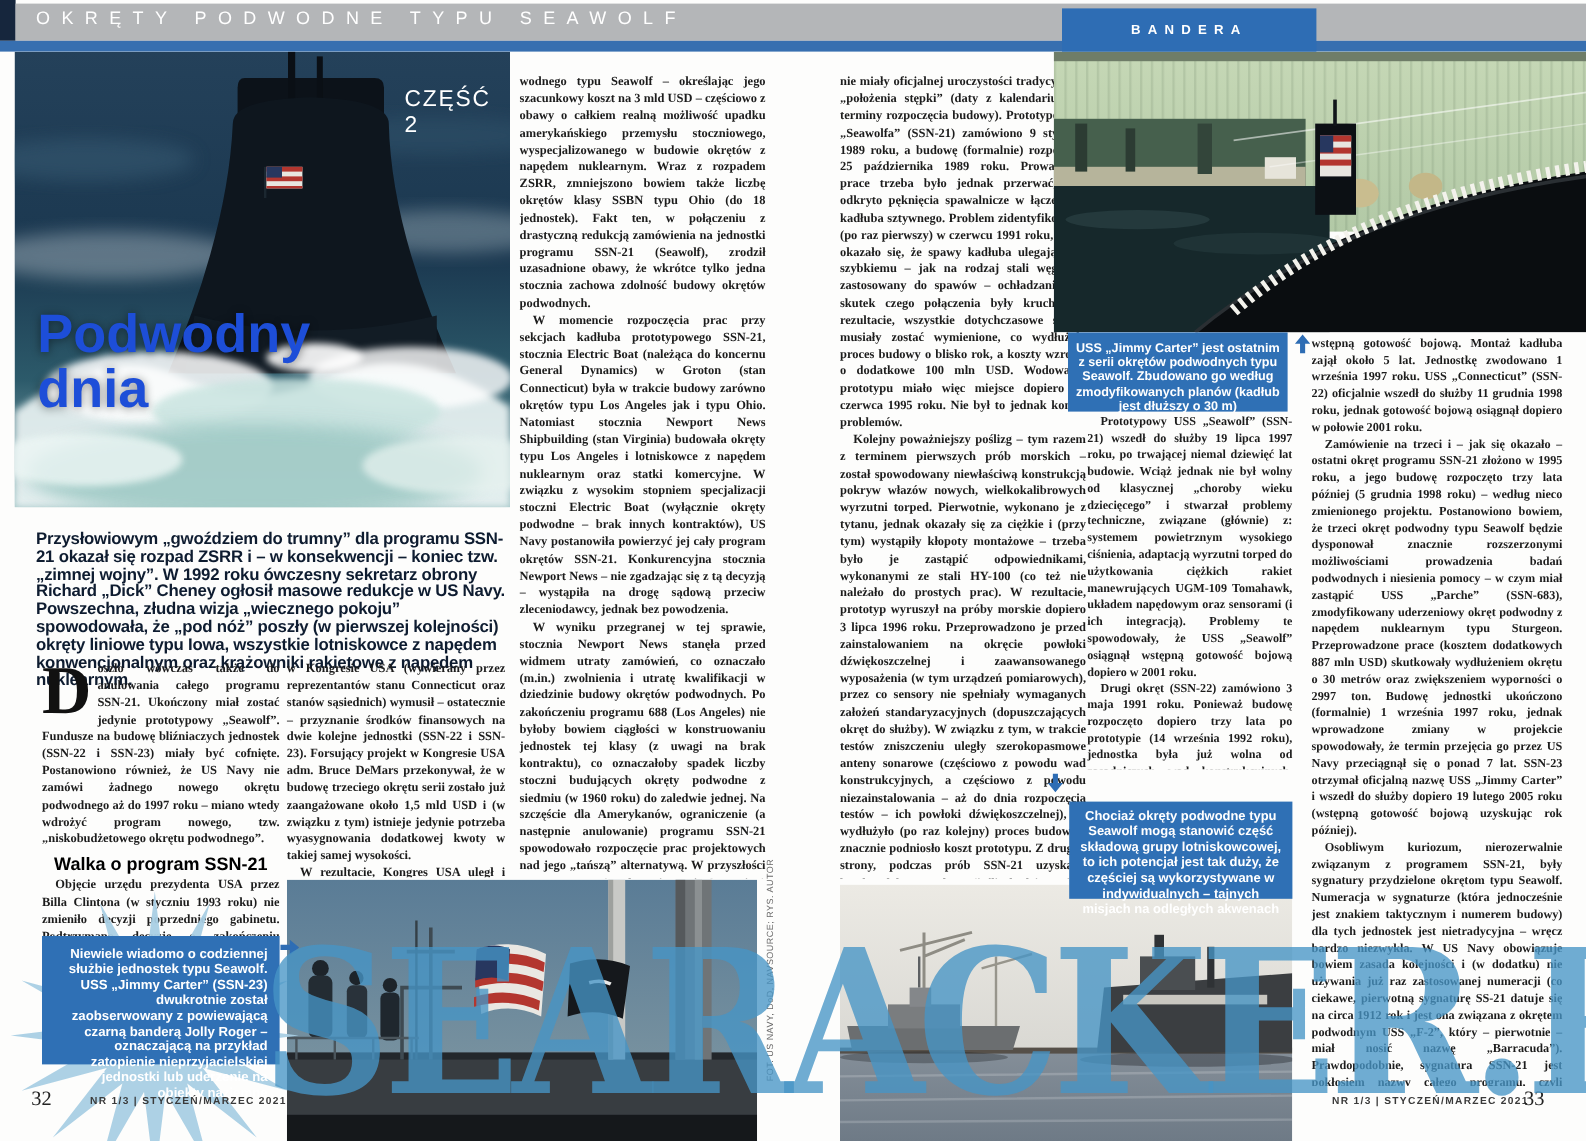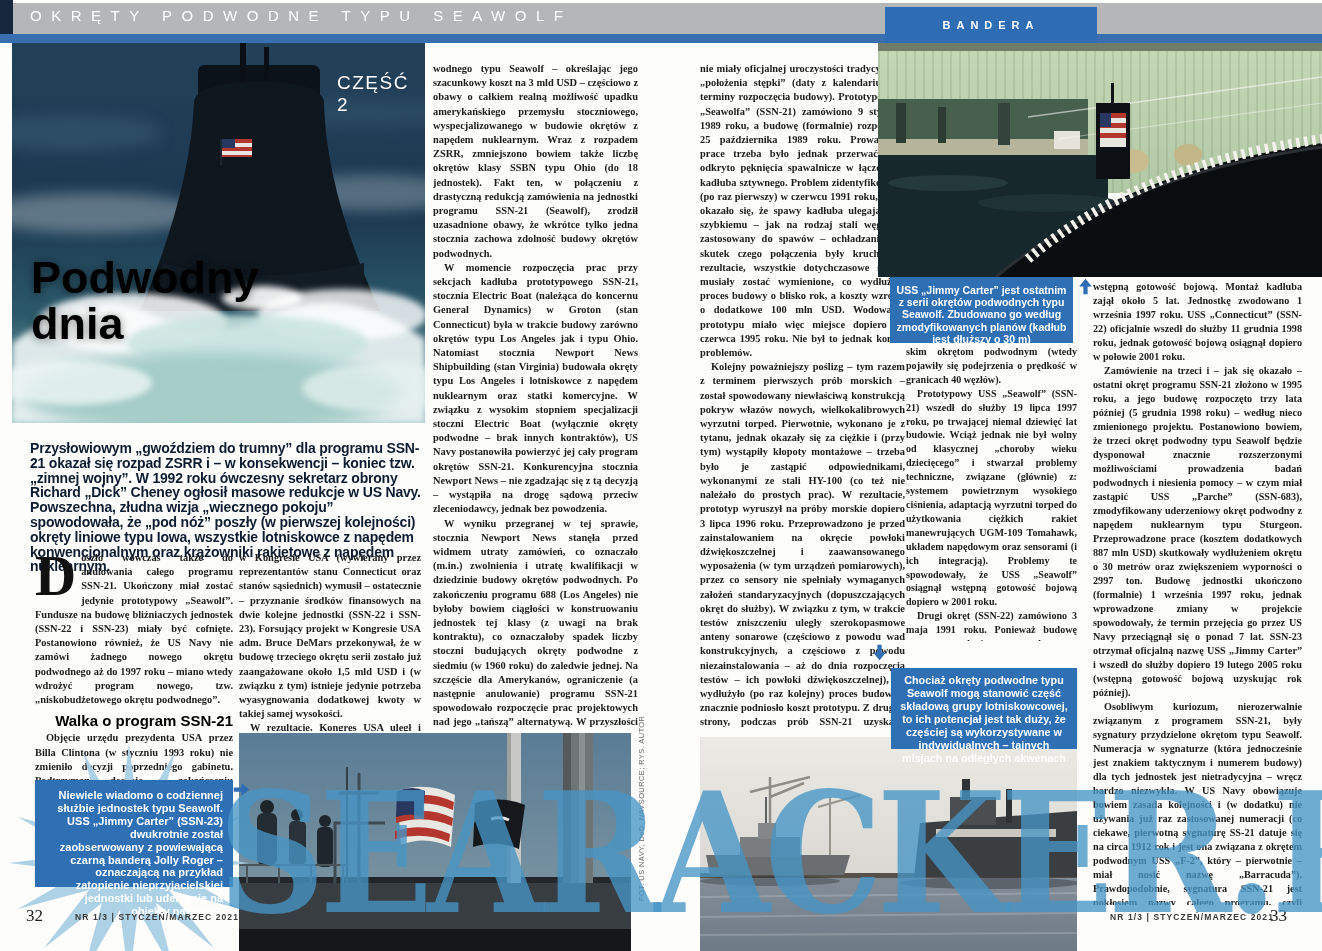--- a/index.html
+++ b/index.html
@@ -18,39 +18,39 @@
   
   .photo{position:absolute;overflow:hidden;}
   .photo svg{display:block;}
   #photo1{left:12px;top:43px;width:413px;height:380px;}
   #photo2{left:239px;top:733px;width:392px;height:218px;}
   #photo3{left:878px;top:43px;width:444px;height:234px;}
   #photo4{left:700px;top:737px;width:377px;height:214px;}
   .partlabel{position:absolute;left:325px;top:29px;color:#fff;font-family:"Liberation Sans",sans-serif;
            font-size:19px;letter-spacing:1.5px;font-weight:400;}
   .herotitle{position:absolute;left:31px;top:255px;font-family:"Liberation Sans",sans-serif;
-           font-weight:bold;font-size:45px;line-height:46px;color:#000000;
+           font-weight:bold;font-size:45px;line-height:46px;color:#1d4ed8;
            text-shadow:0 1px 8px rgba(0,0,0,.45);}
   
   .lead{position:absolute;left:30px;top:427px;width:396px;font-family:Liberation Sans, sans-serif;
         font-weight:bold;font-size:14px;line-height:14.8px;color:#0e1c30;letter-spacing:-.2px;}
   
   .col{position:absolute;font-size:10.4px;line-height:14.2px;overflow:hidden;}
   .col p{margin:0;text-align:justify;font-weight:bold;}
   .col p.ind{text-indent:11px;}
   #colA{left:35px;top:551px;width:198px;height:229px;}
   #colB{left:239px;top:551px;width:182px;height:180px;}
   #colC{left:433px;top:62px;width:205px;height:670px;}
   #colE{left:700px;top:62px;width:205px;height:670px;}
   #colF{left:906px;top:345px;width:171px;height:296px;font-size:10.1px;line-height:13.9px;}
   #colG{left:1093px;top:280px;width:209px;height:625px;font-size:10.2px;line-height:14.0px;}
   .dropcap{float:left;font-family:"Liberation Serif",serif;font-size:57px;line-height:46px;
         padding:2px 5px 0 0;color:#111;}
   .subhead{font-family:"Liberation Sans",sans-serif;font-weight:bold;font-size:15px;
-        text-align:right;margin:7px 0 3px;color:#000;}
+        text-align:center;margin:7px 0 3px;color:#000;}
   
   .bluebox{position:absolute;background:#2f70b5;color:#fff;font-family:"Liberation Sans",sans-serif;
         font-weight:bold;z-index:5;}
   #pullLeft{left:35px;top:780px;width:198px;height:107px;padding:9px 10px;box-sizing:border-box;
         text-align:right;font-size:11px;line-height:12.9px;}
   #caption1{left:890px;top:277px;width:183px;height:66px;padding:7px 6px;box-sizing:border-box;
         text-align:center;font-size:10.5px;line-height:12.2px;}
   #pullRight{left:891px;top:668px;width:186px;height:81px;padding:6px 8px;box-sizing:border-box;
         text-align:center;font-size:10.8px;line-height:13px;}
   
@@ -211,21 +211,20 @@
     </svg>
   </figure>
 
   <div class="credit">FOT. US NAVY, DoD, NAVSOURCE; RYS. AUTOR</div>
 
   <div class="col" id="colE">
       <p>nie miały oficjalnej uroczystości tradycyjnego „położenia stępki” (daty z kalendarium to terminy rozpoczęcia budowy). Prototypowego „Seawolfa” (SSN-21) zamówiono 9 stycznia 1989 roku, a budowę (formalnie) rozpoczęto 25 października 1989 roku. Prowadzone prace trzeba było jednak przerwać, gdy odkryto pęknięcia spawalnicze w łączeniach kadłuba sztywnego. Problem zidentyfikowano (po raz pierwszy) w czerwcu 1991 roku, kiedy okazało się, że spawy kadłuba ulegają zbyt szybkiemu – jak na rodzaj stali węglowej zastosowany do spawów – ochładzaniu, na skutek czego połączenia były kruche. W rezultacie, wszystkie dotychczasowe spawy musiały zostać wymienione, co wydłużyło proces budowy o blisko rok, a koszty wzrosły o dodatkowe 100 mln USD. Wodowanie prototypu miało więc miejsce dopiero 24 czerwca 1995 roku. Nie był to jednak koniec problemów.</p>
       <p class="ind">Kolejny poważniejszy poślizg – tym razem z terminem pierwszych prób morskich – został spowodowany niewłaściwą konstrukcją pokryw włazów nowych, wielkokalibrowych wyrzutni torped. Pierwotnie, wykonano je z tytanu, jednak okazały się za ciężkie i (przy tym) wystąpiły kłopoty montażowe – trzeba było je zastąpić odpowiednikami, wykonanymi ze stali HY-100 (co też nie należało do prostych prac). W rezultacie, prototyp wyruszył na próby morskie dopiero 3 lipca 1996 roku. Przeprowadzono je przed zainstalowaniem na okręcie powłoki dźwiękoszczelnej i zaawansowanego wyposażenia (w tym urządzeń pomiarowych), przez co sensory nie spełniały wymaganych założeń standaryzacyjnych (dopuszczających okręt do służby). W związku z tym, w trakcie testów zniszczeniu uległy szerokopasmowe anteny sonarowe (częściowo z powodu wad konstrukcyjnych, a częściowo z powodu niezainstalowania – aż do dnia rozpoczęcia testów – ich powłoki dźwiękoszczelnej), co wydłużyło (po raz kolejny) proces budowy i znacznie podniosło koszt prototypu. Z drugiej strony, podczas prób SSN-21 uzyskano bardzo dobre rezultaty (jeśli chodzi o osiągi okrętu). Potwierdził to później (oficjalnie) – będący na pokładzie w trakcie testów – adm. Bruce DeMars, który zasugerował, że prędkość maksymalna SSN-21 jest dużo większa od tej jaką kiedykolwiek udało się osiągnąć amerykań-</p>
     </div>
   <div class="col" id="colF">
-      <p>skim okrętom podwodnym (wtedy pojawiły się podejrzenia o prędkość w granicach 40 węzłów).</p>
       <p class="ind">Prototypowy USS „Seawolf” (SSN-21) wszedł do służby 19 lipca 1997 roku, po trwającej niemal dziewięć lat budowie. Wciąż jednak nie był wolny od klasycznej „choroby wieku dziecięcego” i stwarzał problemy techniczne, związane (głównie) z: systemem powietrznym wysokiego ciśnienia, adaptacją wyrzutni torped do użytkowania ciężkich rakiet manewrujących UGM-109 Tomahawk, układem napędowym oraz sensorami (i ich integracją). Problemy te spowodowały, że USS „Seawolf” osiągnął wstępną gotowość bojową dopiero w 2001 roku.</p>
       <p class="ind">Drugi okręt (SSN-22) zamówiono 3 maja 1991 roku. Ponieważ budowę rozpoczęto dopiero trzy lata po prototypie (14 września 1992 roku), jednostka była już wolna od zasadniczych wad konstrukcyjnych. Mimo to, okręt również musiał przejść przez proces wprowadzania poprawek i ulepszeń, nim osiągnął</p>
     </div>
 
   <div class="col" id="colG">
     <div>
         <p>wstępną gotowość bojową. Montaż kadłuba zajął około 5 lat. Jednostkę zwodowano 1 września 1997 roku. USS „Connecticut” (SSN-22) oficjalnie wszedł do służby 11 grudnia 1998 roku, jednak gotowość bojową osiągnął dopiero w połowie 2001 roku.</p>
         <p class="ind">Zamówienie na trzeci i – jak się okazało – ostatni okręt programu SSN-21 złożono w 1995 roku, a jego budowę rozpoczęto trzy lata później (5 grudnia 1998 roku) – według nieco zmienionego projektu. Postanowiono bowiem, że trzeci okręt podwodny typu Seawolf będzie dysponował znacznie rozszerzonymi możliwościami prowadzenia badań podwodnych i niesienia pomocy – w czym miał zastąpić USS „Parche” (SSN-683), zmodyfikowany uderzeniowy okręt podwodny z napędem nuklearnym typu Sturgeon. Przeprowadzone prace (kosztem dodatkowych 887 mln USD) skutkowały wydłużeniem okrętu o 30 metrów oraz zwiększeniem wyporności o 2997 ton. Budowę jednostki ukończono (formalnie) 1 września 1997 roku, jednak wprowadzone zmiany w projekcie spowodowały, że termin przejęcia go przez US Navy przeciągnął się o ponad 7 lat. SSN-23 otrzymał oficjalną nazwę USS „Jimmy Carter” i wszedł do służby dopiero 19 lutego 2005 roku (wstępną gotowość bojową uzyskując rok później).</p>
         <p class="ind">Osobliwym kuriozum, nierozerwalnie związanym z programem SSN-21, były sygnatury przydzielone okrętom typu Seawolf. Numeracja w sygnaturze (która jednocześnie jest znakiem taktycznym i numerem budowy) dla tych jednostek jest nietradycyjna – wręcz bardzo niezwykła. W US Navy obowiązuje bowiem zasada kolejności i (w dodatku) nie używania już raz zastosowanej numeracji (co ciekawe, pierwotną sygnaturę SS-21 datuje się na circa 1912 rok i jest ona związana z okrętem podwodnym USS „F-2”, który – pierwotnie – miał nosić nazwę „Barracuda”). Prawdopodobnie, sygnatura SSN-21 jest pokłosiem nazwy całego programu, czyli Submarine for the 21st Century. ⚓</p>
       </div>

